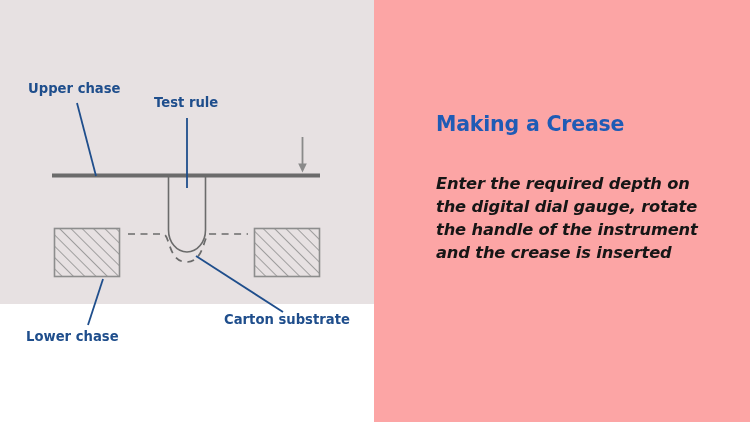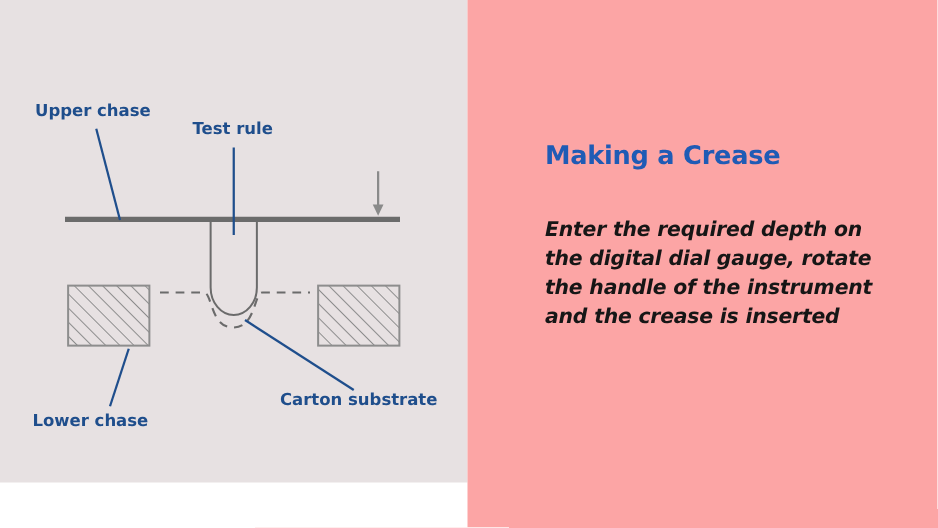--- a/index.html
+++ b/index.html
@@ -15,21 +15,21 @@
     width: 750px;
     height: 422px;
     background: #ffffff;
     overflow: hidden;
   }
   #diagram-panel {
     position: absolute;
     left: 0;
     top: 0;
     width: 374px;
-    height: 386px;
+    height: 304px;
     background: #e7e1e2;
   }
   #diagram-svg {
     position: absolute;
     left: 0;
     top: 0;
     width: 374px;
     height: 422px;
     display: block;
   }

